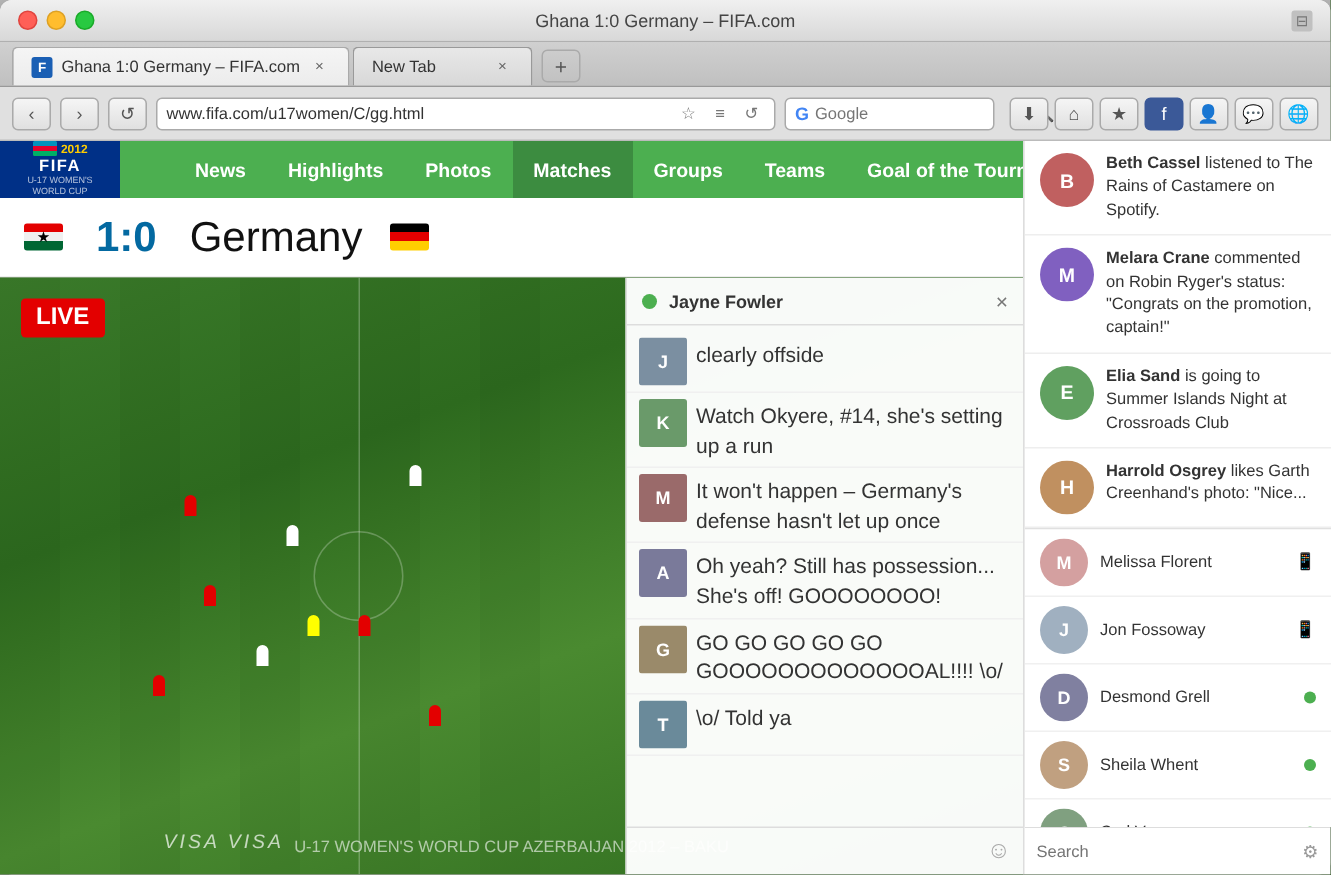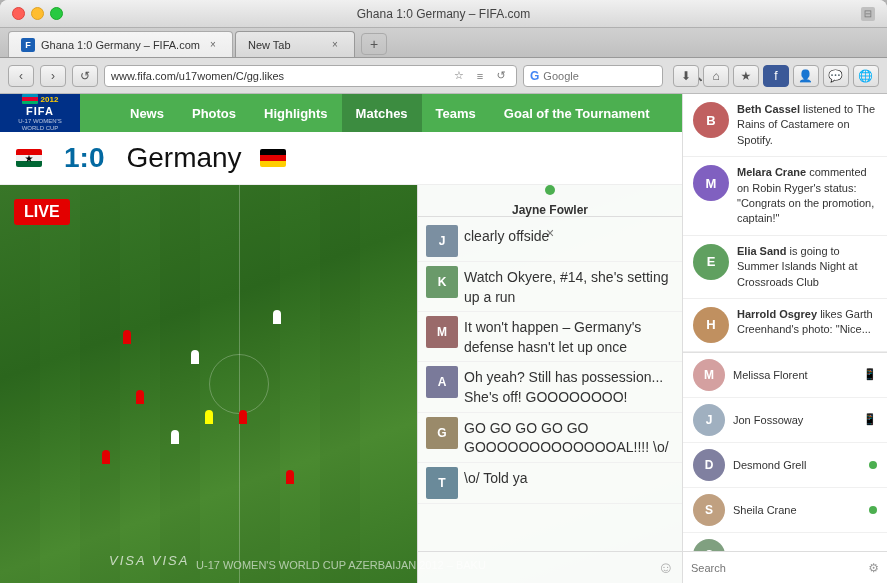--- a/index.html
+++ b/index.html
@@ -410,21 +410,20 @@
       border-left: 1px solid #ddd;
     }
 
     .chat-header {
       height: 32px;
       display: flex;
       align-items: center;
       padding: 0 10px;
       border-bottom: 1px solid #ddd;
       gap: 8px;
-      flex-direction: column;
     }
 
     .chat-user-dot {
       width: 10px;
       height: 10px;
       border-radius: 50%;
       background: #4caf50;
       flex-shrink: 0;
     }
 
@@ -729,21 +728,21 @@
       <div class="tab-close">×</div>
     </div>
     <div class="tab-new">+</div>
   </div>
 
   <div class="url-bar">
     <div class="nav-btn">‹</div>
     <div class="nav-btn">›</div>
     <div class="nav-btn">↺</div>
     <div class="url-input-container">
-      <span>www.fifa.com/u17women/C/gg.likes</span>
+      <span>www.fifa.com/u17women/C/gg.html</span>
       <div class="url-icons">
         <div class="url-icon-btn">☆</div>
         <div class="url-icon-btn">≡</div>
         <div class="url-icon-btn">↺</div>
       </div>
     </div>
     <div class="search-container">
       <span class="google-g">G</span>
       <input class="search-input" type="text" placeholder="Google" style="">
       <span class="search-btn">🔍</span>
@@ -769,23 +768,24 @@
             <div style="display:flex;align-items:center;gap:3px;">
               <div class="fifa-flag-az"></div>
               <span style="color:#ffcc00;font-size:8px;font-weight:bold;">2012</span>
             </div>
             <span style="color:white;font-size:11px;font-weight:900;letter-spacing:1px;">FIFA</span>
             <span style="color:rgba(255,255,255,0.7);font-size:6px;text-align:center;line-height:1.1;">U-17 WOMEN'S<br>WORLD CUP</span>
           </div>
         </div>
         <div class="fifa-nav">
           <div class="fifa-nav-item">News</div>
+          <div class="fifa-nav-item">Highlights</div>
           <div class="fifa-nav-item">Photos</div>
-          <div class="fifa-nav-item">Highlights</div>
           <div class="fifa-nav-item active">Matches</div>
+          <div class="fifa-nav-item">Groups</div>
           <div class="fifa-nav-item">Teams</div>
           <div class="fifa-nav-item">Goal of the Tournament</div>
 
         </div>
       </div>
 
       <div class="match-header">
           <div class="match-flag ghana-flag"></div>
           <span class="match-score" style="margin: 0px 12px;">1:0</span>
           <span style="font-size: 28px; font-weight: normal; color: rgb(17, 17, 17); margin-right: 8px;">Germany</span>
@@ -938,21 +938,21 @@
               <div class="online-avatar-inner" style="background:#8080a0;">D</div>
             </div>
             <span class="online-name">Desmond Grell</span>
             <div class="online-indicator green"></div>
           </div>
 
           <div class="online-item">
             <div class="online-avatar">
               <div class="online-avatar-inner" style="background:#c0a080;">S</div>
             </div>
-            <span class="online-name">Sheila Crane</span>
+            <span class="online-name">Sheila Whent</span>
             <div class="online-indicator green"></div>
           </div>
 
           <div class="online-item">
             <div class="online-avatar">
               <div class="online-avatar-inner" style="background:#80a080;">C</div>
             </div>
             <span class="online-name">Carl Vance</span>
             <div class="online-indicator green"></div>
           </div>

